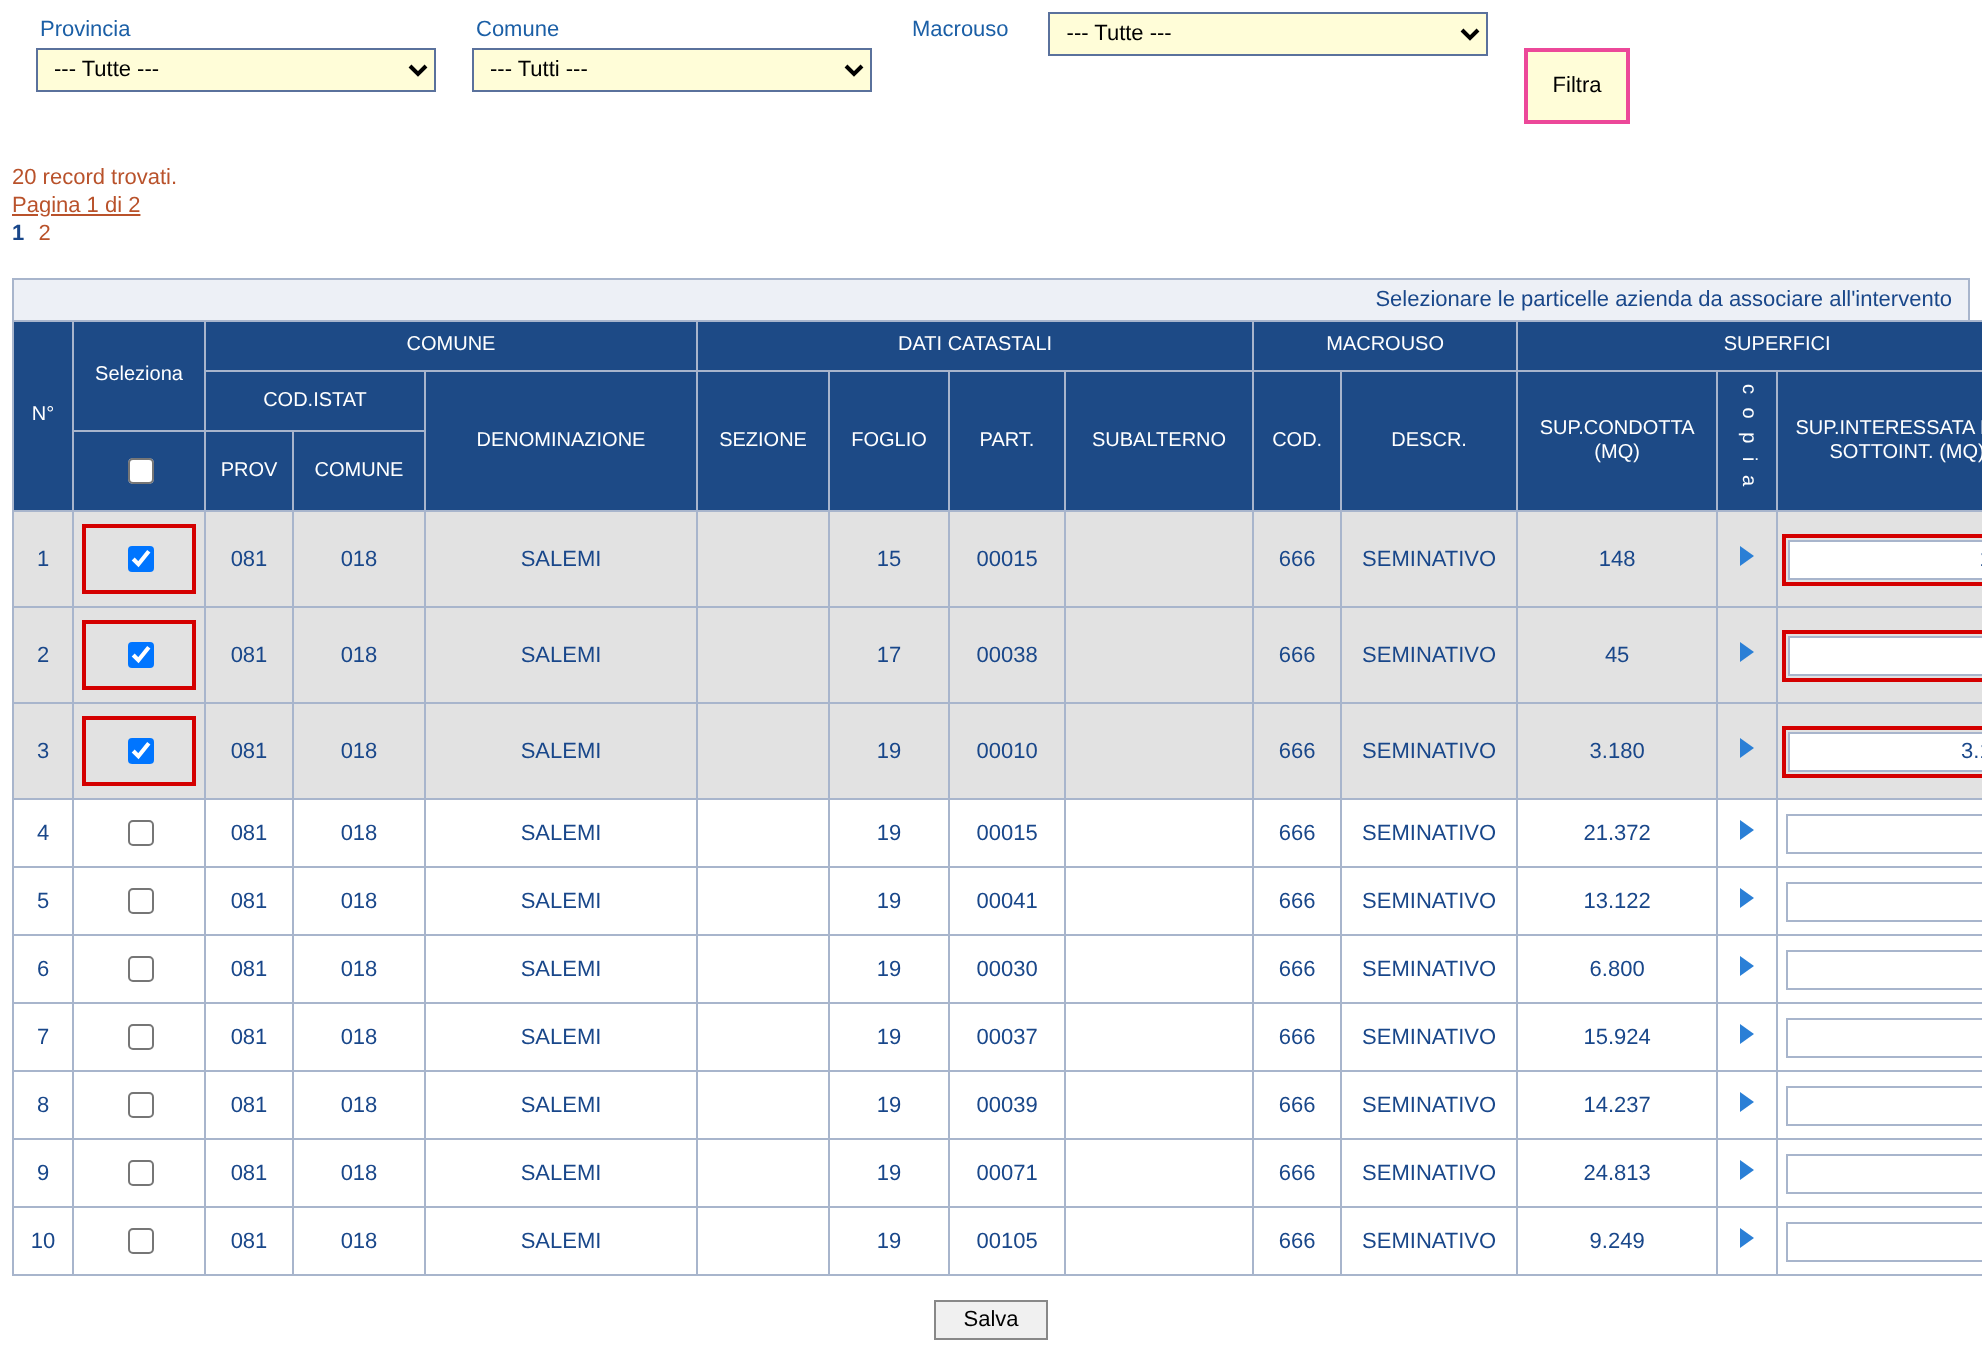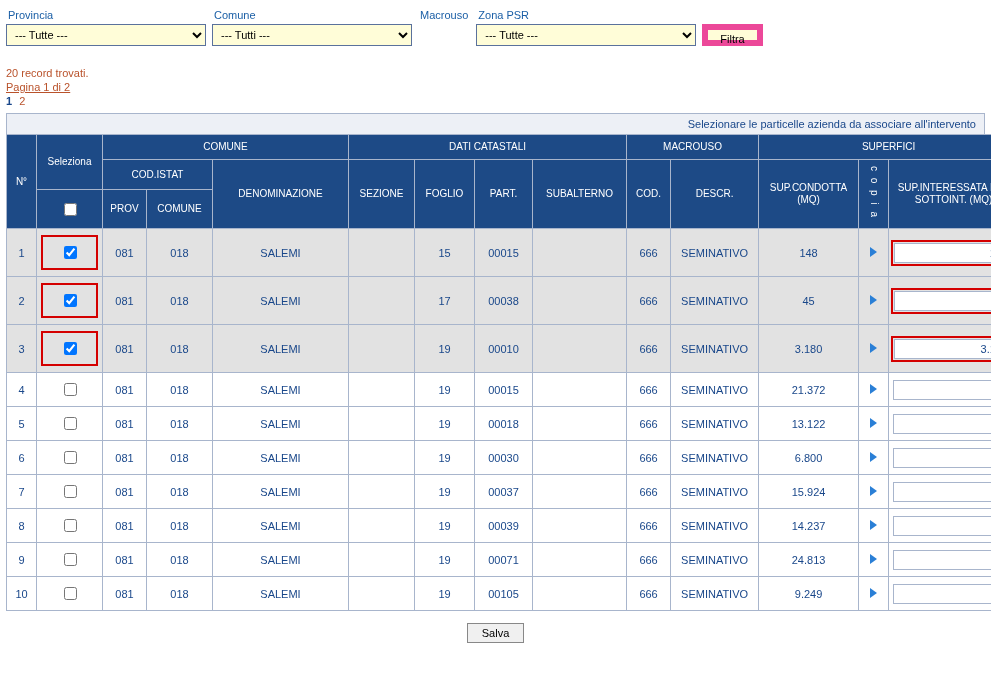--- a/index.html
+++ b/index.html
@@ -6,44 +6,44 @@
   body {
     margin: 0;
     padding: 6px;
     font-family: Verdana, Arial, sans-serif;
     font-size: 11px;
     color: #333;
     background: #fff;
     width: 991px;
   }
   .filters { display: flex; gap: 6px; margin-bottom: 8px; }
-  .filter-col { display: flex; flex-direction: column; }
+  .filter-col { display: flex; flex-direction: column; margin-left: 12px; }
   .filter-label { color: #1b5fa6; font-size: 11px; padding: 3px 2px; }
   .filter-select {
     background: #fffdd8;
     border: 1px solid #5a719c;
     font-size: 11px;
     padding: 2px 4px;
     height: 22px;
   }
   .w-prov { width: 200px; }
   .w-com  { width: 200px; }
   .w-macro{ width: 200px; }
   .w-psr  { width: 220px; }
   .btn-filtra {
     background: #fffdd8;
-    border: 6px solid #ec4899;
+    border: 2px solid #ec4899;
     font-size: 11px;
     padding: 3px 12px;
-    height: 22px;
+    height: 38px;
     cursor: pointer;
   }
   .status-line { color: #b9522b; font-size: 11px; margin: 21px 0 2px; }
   .pager-line  { color: #b9522b; font-size: 11px; margin: 0 0 2px; text-decoration: underline; }
-  .pager-pages { font-size: 11px; margin: 0 0 6px; }
+  .pager-pages { font-size: 11px; margin: 0 0 16px; }
   .pager-pages .cur { color: #19478a; font-weight: bold; }
   .pager-pages .pg { color: #b9522b; cursor: pointer; margin-left: 4px; }
   .hint-bar {
     background: #edf0f6;
     border: 1px solid #a8b5cc;
     border-bottom: none;
     color: #19478a;
     font-size: 11px;
     text-align: right;
     padding: 4px 8px;
@@ -141,21 +141,20 @@
   <div class="filter-col">
     <span class="filter-label">Comune</span>
     <select class="filter-select w-com">
       <option>--- Tutti ---</option>
     </select>
   </div>
   <div class="filter-col">
     <span class="filter-label">Macrouso</span>
   </div>
   <div class="filter-col">
-    <span class="filter-label">Zona PSR</span>
     <select class="filter-select w-psr">
       <option>--- Tutte ---</option>
     </select>
   </div>
   <div class="filter-col" style="justify-content:flex-end;">
     <span class="filter-label">&nbsp;</span>
     <button class="btn-filtra">Filtra</button>
   </div>
 </div>
 
@@ -297,21 +296,21 @@
         <td><input class="cell-input" value="0" style=""></td>
       </tr>
       <tr class="nohl">
         <td>5</td>
         <td><input type="checkbox" class="chk" style=""></td>
         <td>081</td>
         <td>018</td>
         <td>SALEMI</td>
         <td></td>
         <td>19</td>
-        <td>00018</td>
+        <td>00041</td>
         <td></td>
         <td>666</td>
         <td>SEMINATIVO</td>
         <td class="num">13.122</td>
         <td><span class="copia-icon"></span></td>
         <td><input class="cell-input" value="0" style=""></td>
       </tr>
       <tr class="nohl">
         <td>6</td>
         <td><input type="checkbox" class="chk" style=""></td>

